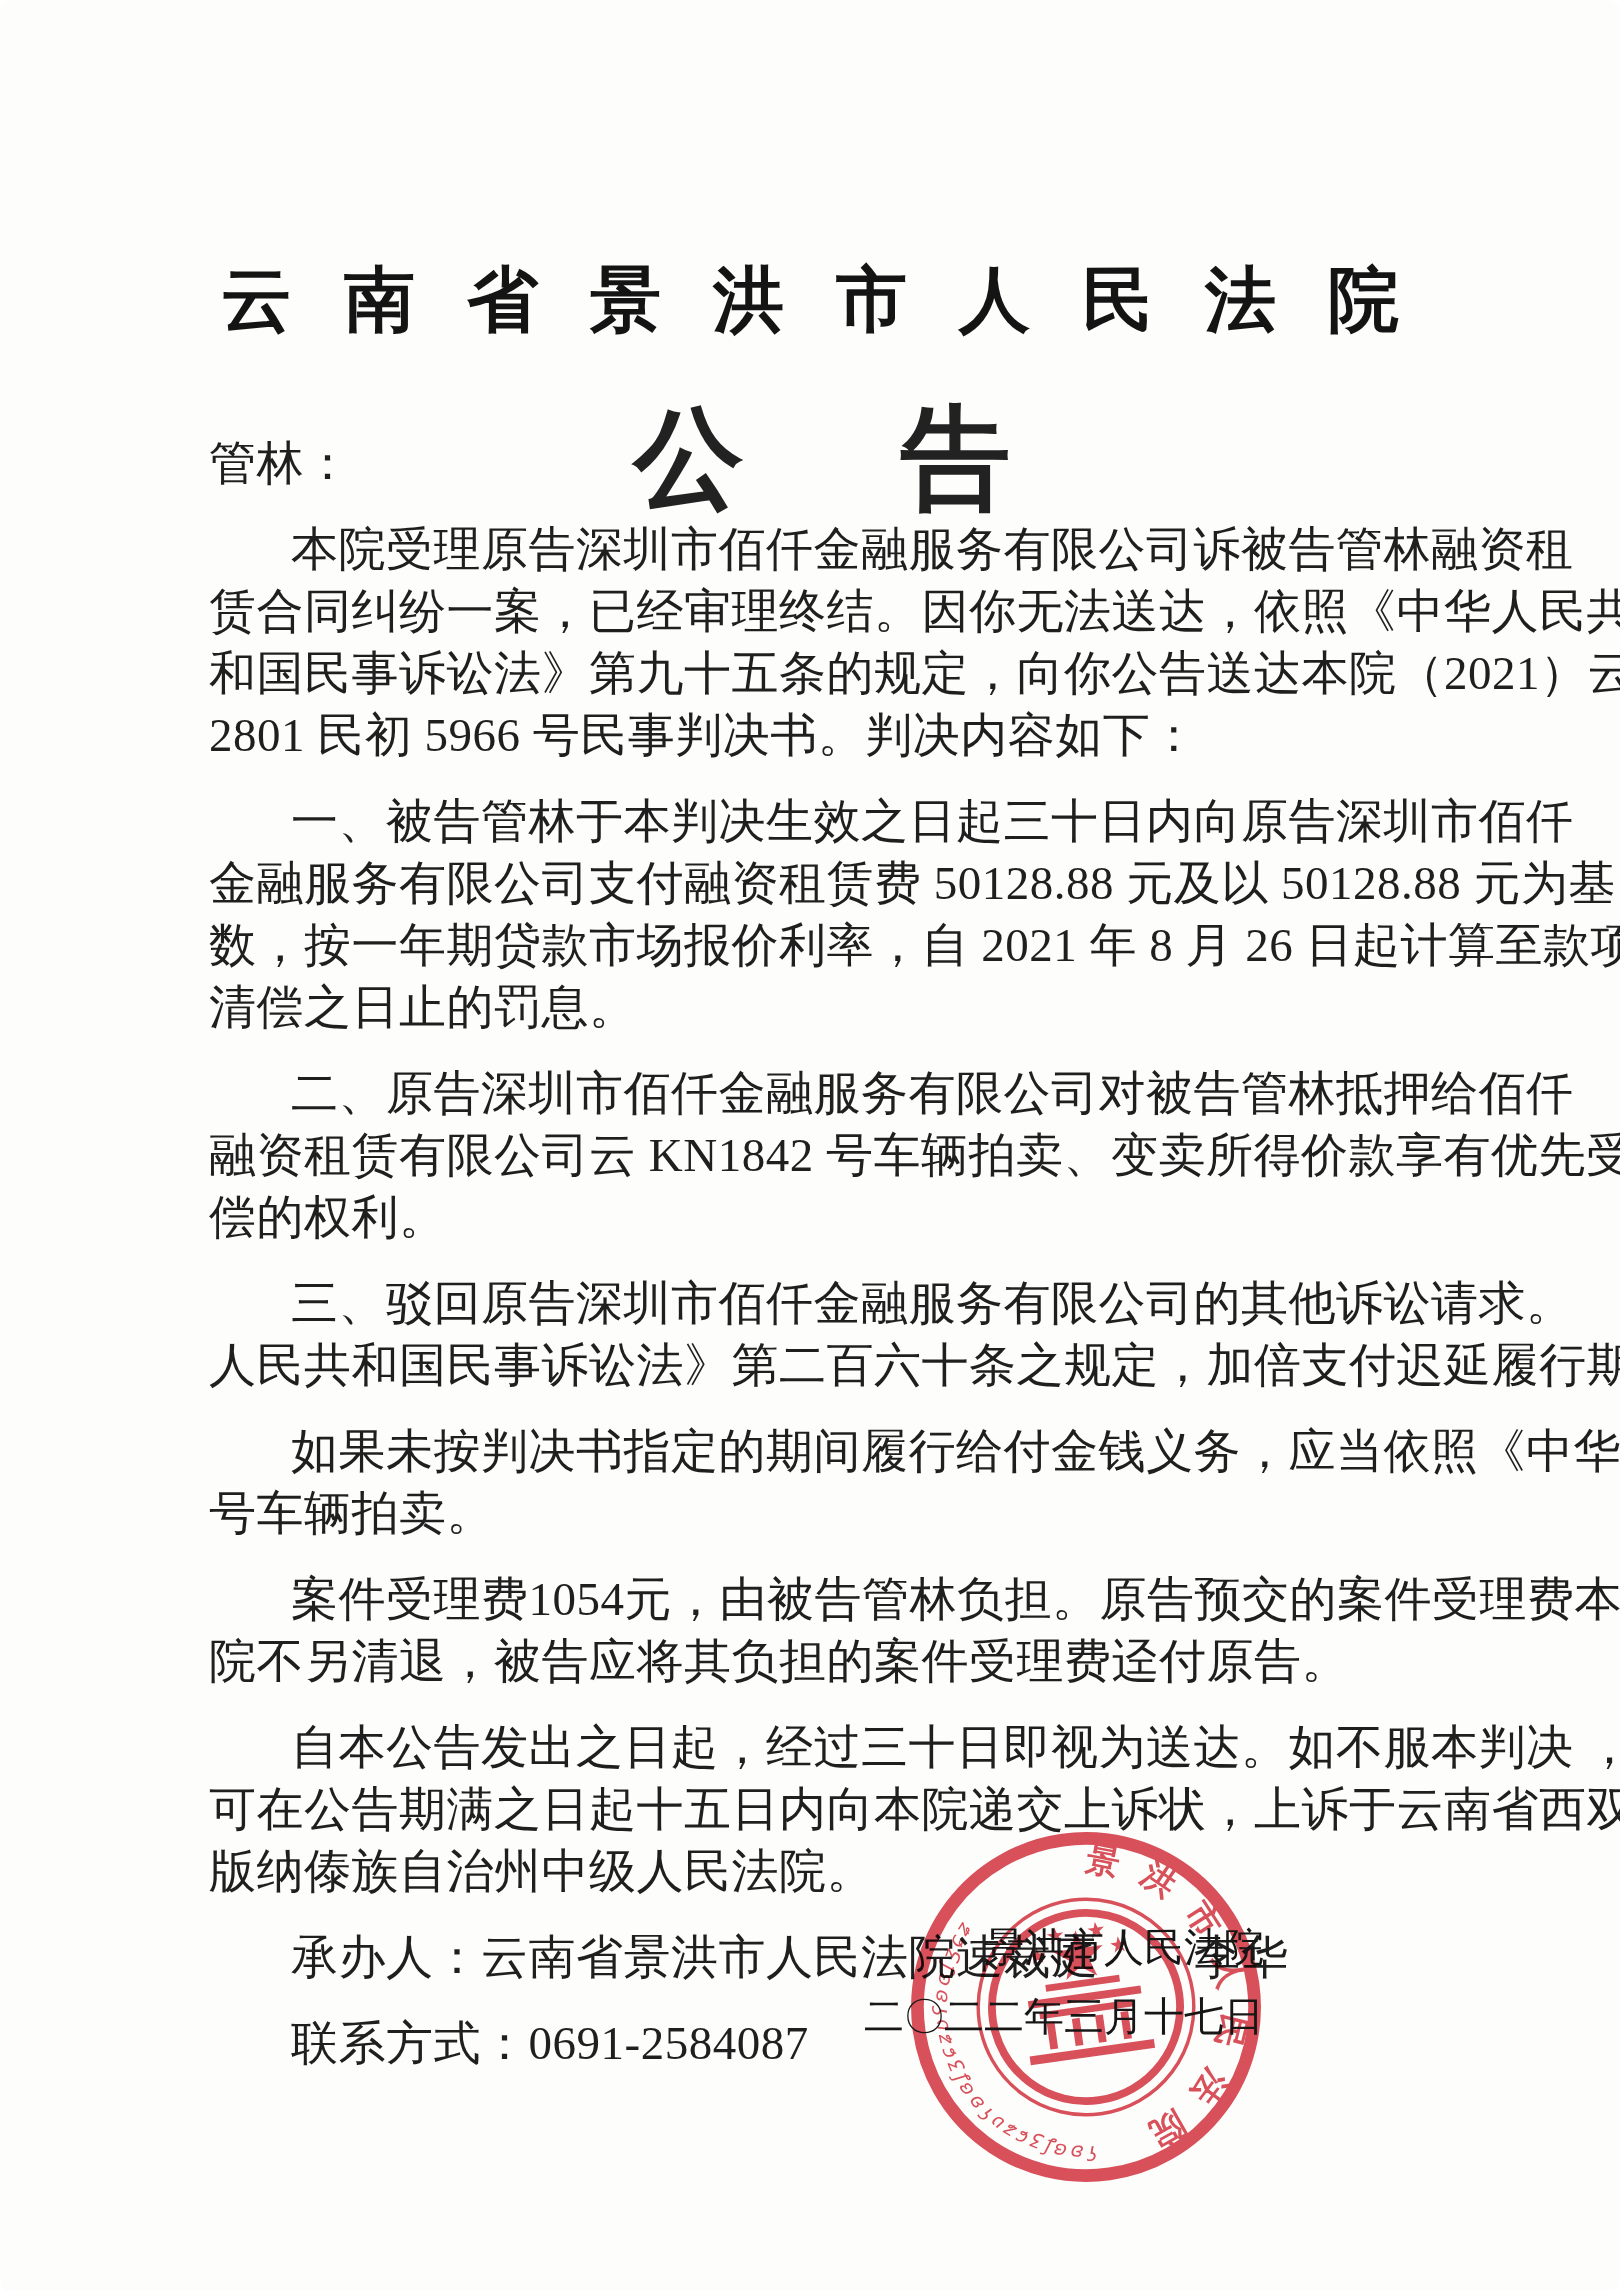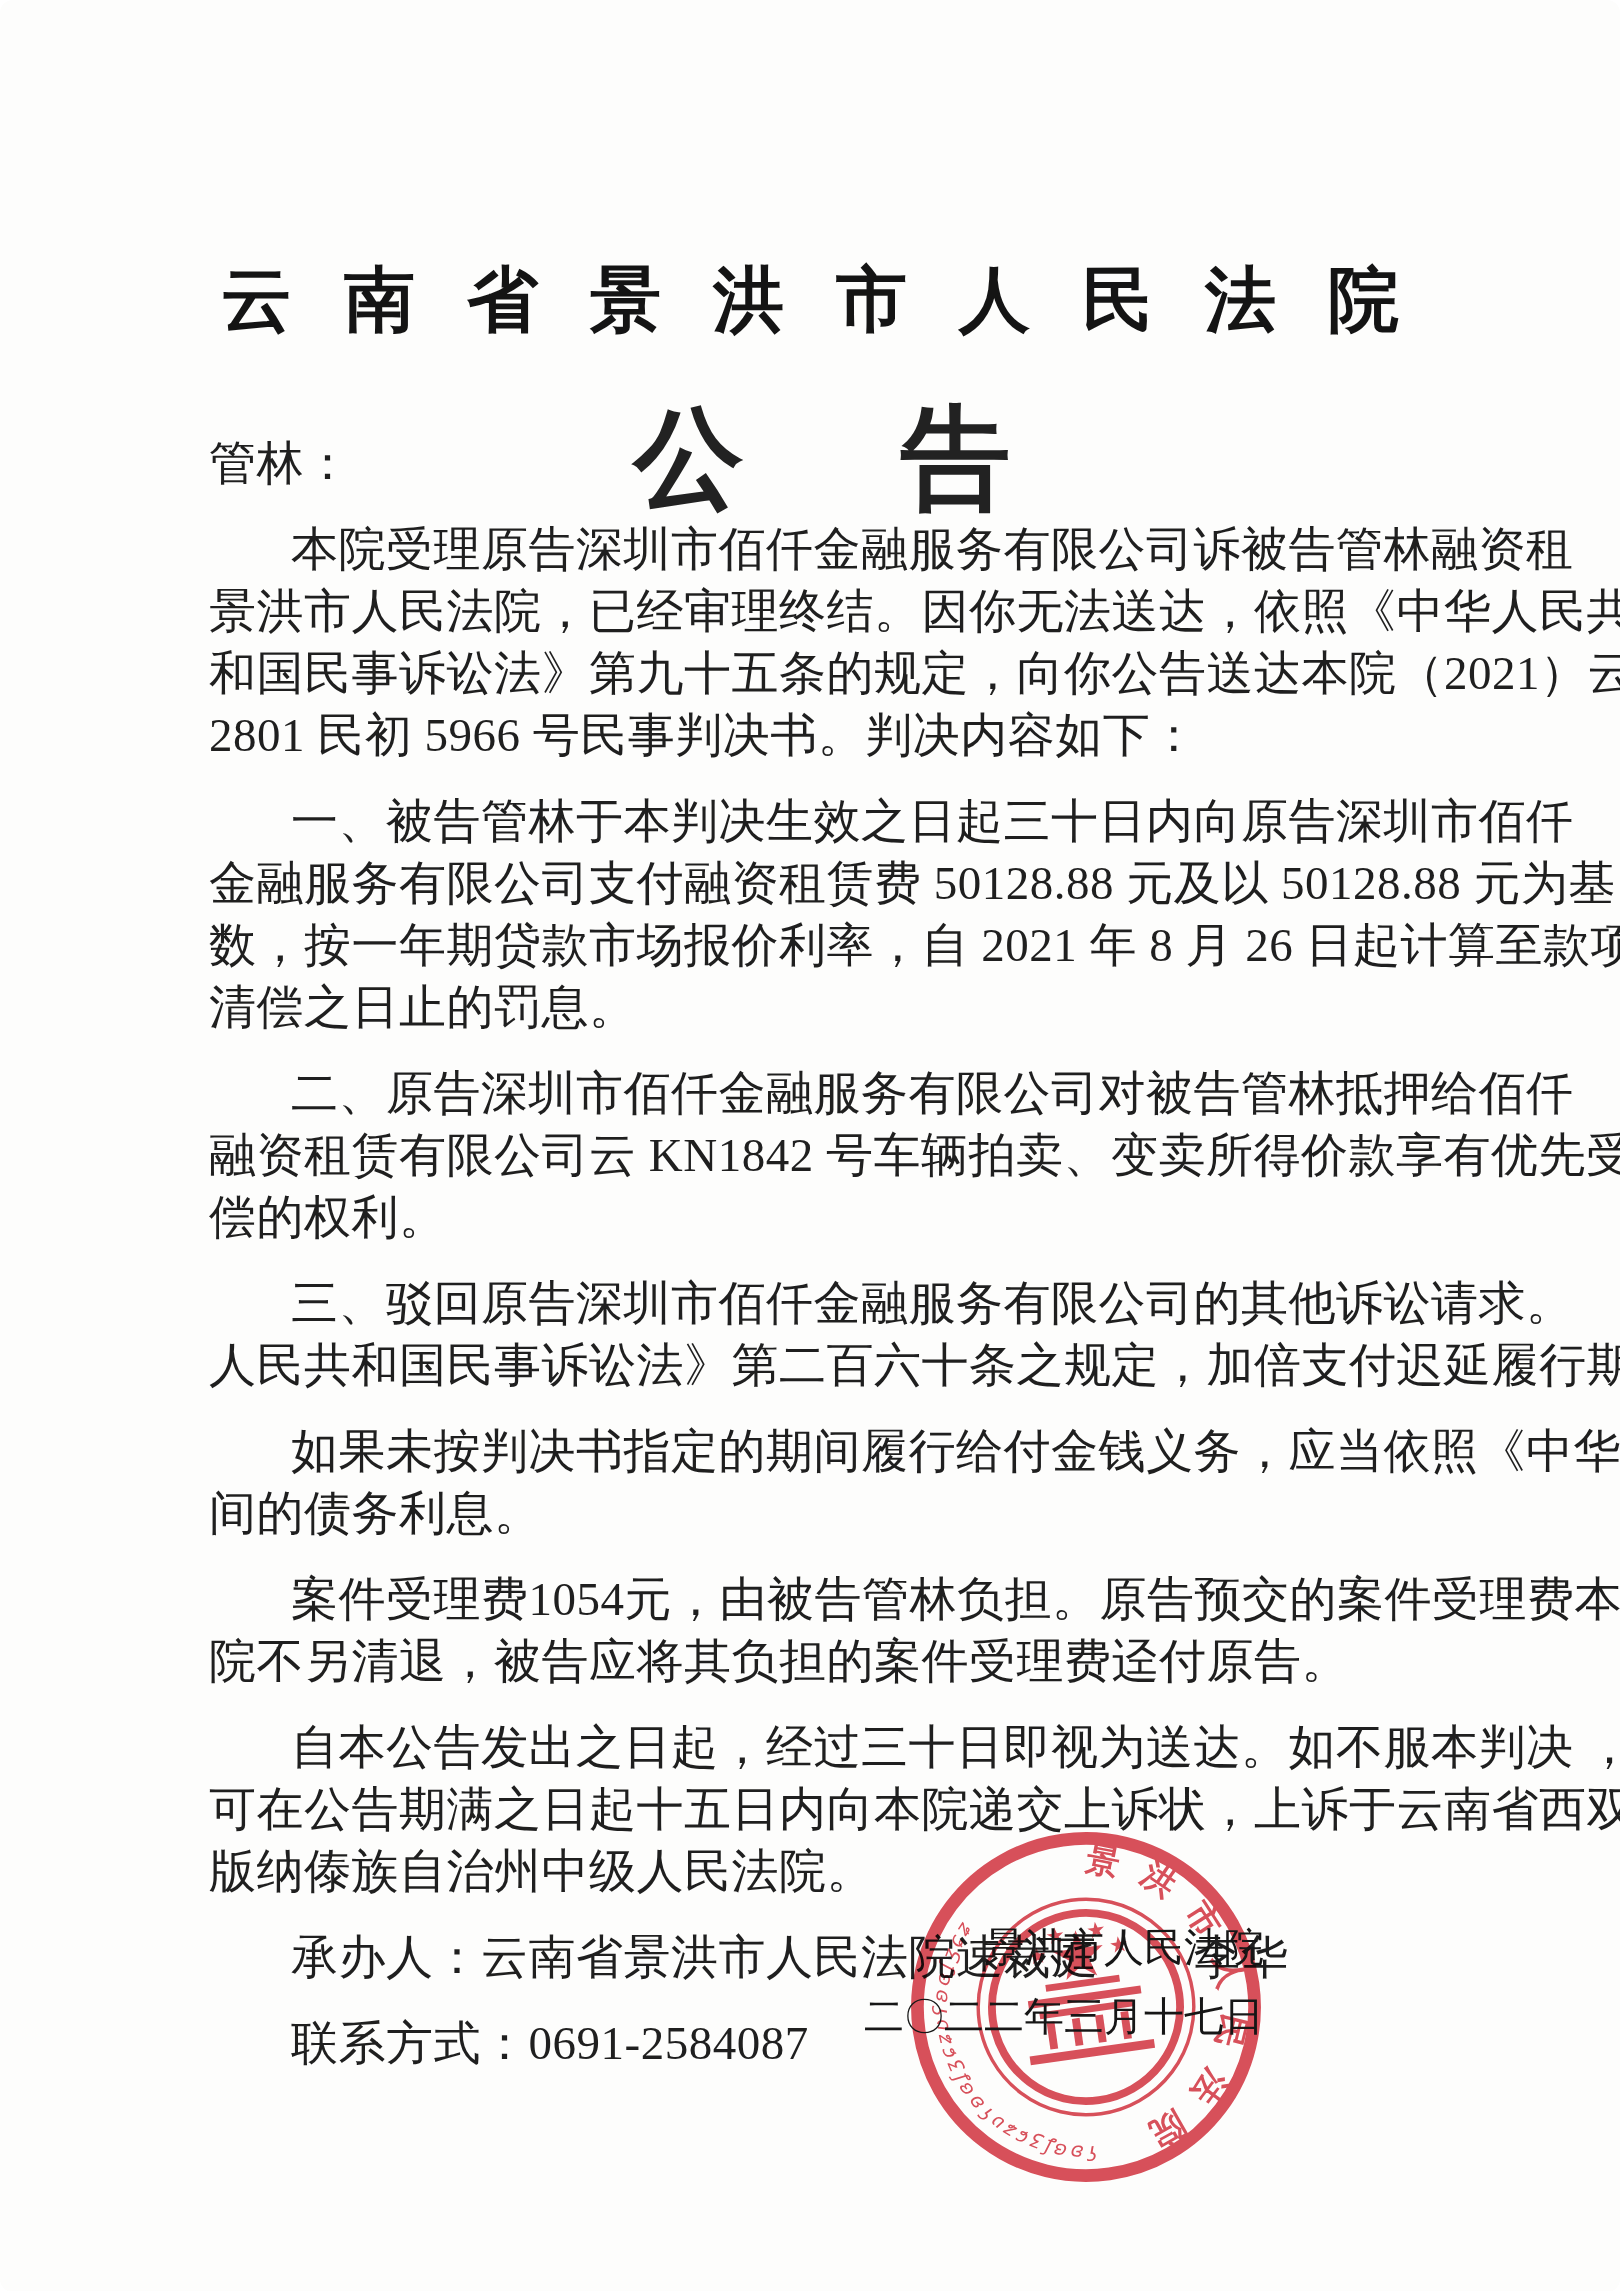--- a/index.html
+++ b/index.html
@@ -85,34 +85,34 @@
 
   <h1 class="court-title"><span>云南省景洪市人民法院</span></h1>
 
   <h2 class="notice-title"><span>公　告</span></h2>
 
   <div class="body-block">
     <div class="bline">管林：</div>
     <div>
 
     <div class="bline indent">本院受理原告深圳市佰仟金融服务有限公司诉被告管林融资租</div>
-        <div class="bline">景洪市人民法院，已经审理终结。因你无法送达，依照《中华人民共</div>
+        <div class="bline">赁合同纠纷一案，已经审理终结。因你无法送达，依照《中华人民共</div>
         <div class="bline">和国民事诉讼法》第九十五条的规定，向你公告送达本院（2021）云</div>
         <div class="bline">2801 民初 5966 号民事判决书。判决内容如下：</div>
         <div class="bline indent">一、被告管林于本判决生效之日起三十日内向原告深圳市佰仟</div>
         <div class="bline">金融服务有限公司支付融资租赁费 50128.88 元及以 50128.88 元为基</div>
         <div class="bline">数，按一年期贷款市场报价利率，自 2021 年 8 月 26 日起计算至款项</div>
         <div class="bline">清偿之日止的罚息。</div>
         <div class="bline indent">二、原告深圳市佰仟金融服务有限公司对被告管林抵押给佰仟</div>
         <div class="bline">融资租赁有限公司云 KN1842 号车辆拍卖、变卖所得价款享有优先受</div>
         <div class="bline">偿的权利。</div>
         <div class="bline indent">三、驳回原告深圳市佰仟金融服务有限公司的其他诉讼请求。</div>
         <div class="bline">人民共和国民事诉讼法》第二百六十条之规定，加倍支付迟延履行期</div>
         <div class="bline indent">如果未按判决书指定的期间履行给付金钱义务，应当依照《中华</div>
-        <div class="bline">间的债务利息。</div>
+        <div class="bline">号车辆拍卖。</div>
         <div class="bline indent">案件受理费1054元，由被告管林负担。原告预交的案件受理费本</div>
         <div class="bline">院不另清退，被告应将其负担的案件受理费迳付原告。</div>
         <div class="bline indent">自本公告发出之日起，经过三十日即视为送达。如不服本判决 ，</div>
         <div class="bline">可在公告期满之日起十五日内向本院递交上诉状，上诉于云南省西双</div>
         <div class="bline">版纳傣族自治州中级人民法院。</div>
       </div>
     <div class="bline indent">承办人：云南省景洪市人民法院速裁庭　　李华</div>
     <div class="bline indent">联系方式：0691-2584087</div>
   </div>
 

